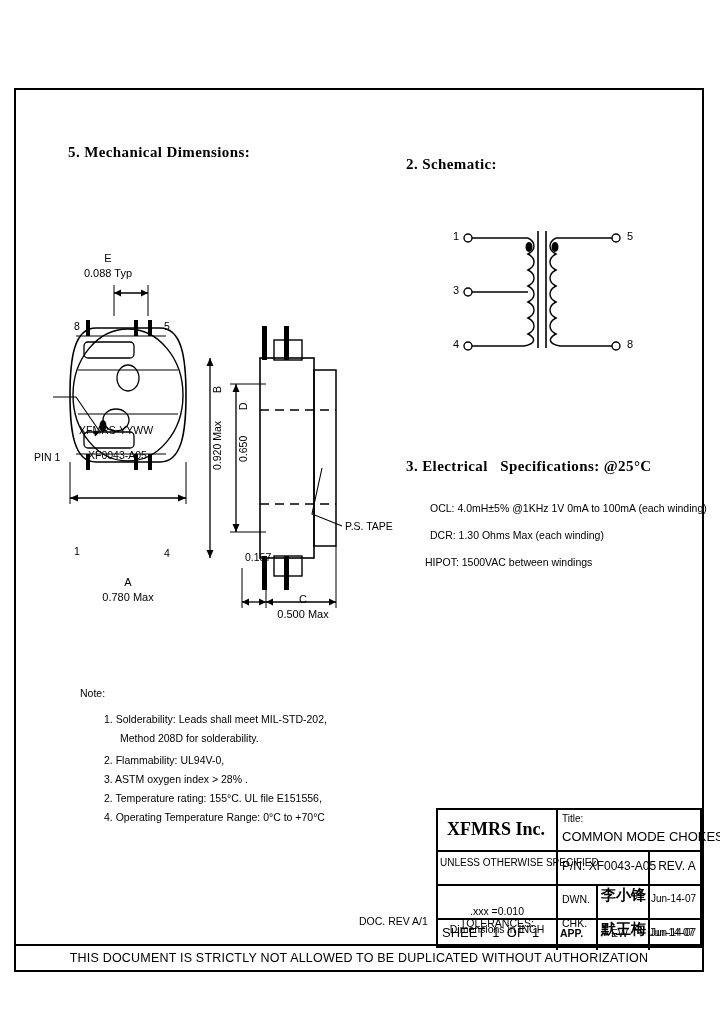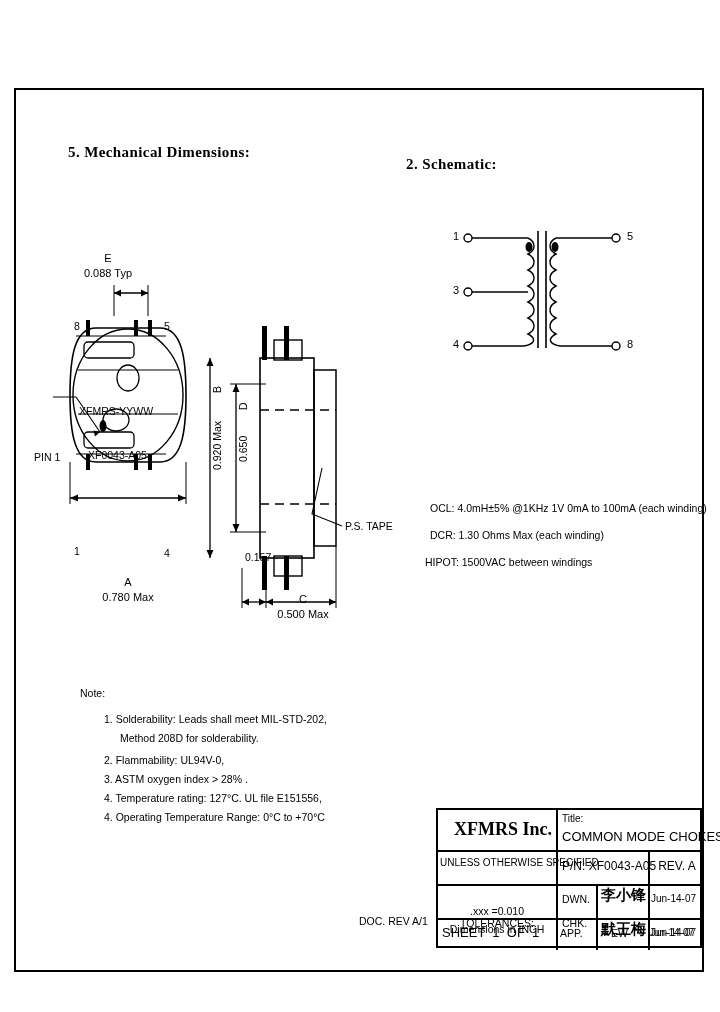--- a/index.html
+++ b/index.html
@@ -27,20 +27,21 @@
           border-top:2px solid #000;box-sizing:border-box;
           display:flex;align-items:center;justify-content:center;}
 </style>
 </head>
 <body>
 
 <div class="sheet">
 
   <div class="txt hdg" style="left:52px;top:55px;">5. Mechanical Dimensions:</div>
   <div class="txt hdg" style="left:390px;top:55px;margin-top:12px;">2. Schematic:</div>
+  <div class="txt hdg" style="left:390px;top:369px;">3. Electrical   Specifications: @25°C</div>
 
   <div class="txt lbl cn" style="left:72px;top:163px;width:40px;">E</div>
   <div class="txt lbl cn" style="left:57px;top:178px;width:70px;">0.088 Typ</div>
 
   <svg class="abs" style="left:40px;top:190px;" width="180" height="340">
 
     <line x1="58" y1="13" x2="92" y2="13" stroke="#000" stroke-width="1.4"></line>
     <path d="M58,13 l7,-3.5 l0,7 z" fill="#000"></path>
     <path d="M92,13 l-7,-3.5 l0,7 z" fill="#000"></path>
     <line x1="58" y1="5" x2="58" y2="36" stroke="#000" stroke-width="1"></line>
@@ -74,21 +75,21 @@
     <path d="M-3,117 L20,117 L44,152" fill="none" stroke="#000" stroke-width="1.1"></path>
     <path d="M44,152 l-6.5,-1.5 l1.5,6 z" fill="#000"></path>
 
     <line x1="14" y1="218" x2="130" y2="218" stroke="#000" stroke-width="1.4"></line>
     <path d="M14,218 l8,-3.5 l0,7 z" fill="#000"></path>
     <path d="M130,218 l-8,-3.5 l0,7 z" fill="#000"></path>
     <line x1="14" y1="182" x2="14" y2="224" stroke="#000" stroke-width="1"></line>
     <line x1="130" y1="182" x2="130" y2="224" stroke="#000" stroke-width="1"></line>
   </svg>
 
-  <div class="txt sm" style="left:63px;top:316px;">XFMRS-YYWW</div>
+  <div class="txt sm" style="left:63px;top:335px;">XFMRS-YYWW</div>
   <div class="txt sm" style="left:72px;top:360px;">XF0043-A05</div>
   <div class="txt sm" style="left:18px;top:362px;">PIN 1</div>
 
   <div class="txt sm" style="left:58px;top:231px;">8</div>
   <div class="txt sm" style="left:148px;top:231px;">5</div>
   <div class="txt sm" style="left:58px;top:456px;">1</div>
   <div class="txt sm" style="left:148px;top:458px;">4</div>
 
   <div class="txt lbl cn" style="left:54px;top:487px;width:116px;">A</div>
   <div class="txt lbl cn" style="left:54px;top:502px;width:116px;">0.780 Max</div>
@@ -182,37 +183,37 @@
 
   <div class="txt sm" style="left:414px;top:413px;">OCL: 4.0mH±5% @1KHz 1V 0mA to 100mA (each winding)</div>
   <div class="txt sm" style="left:414px;top:440px;">DCR: 1.30 Ohms Max (each winding)</div>
   <div class="txt sm" style="left:409px;top:467px;">HIPOT: 1500VAC between windings</div>
 
   <div class="txt sm" style="left:64px;top:598px;">Note:</div>
   <div class="txt sm" style="left:88px;top:624px;">1. Solderability: Leads shall meet MIL-STD-202,</div>
   <div class="txt sm" style="left:104px;top:643px;">Method 208D for solderability.</div>
   <div class="txt sm" style="left:88px;top:665px;text-align:center;">2. Flammability: UL94V-0,</div>
   <div class="txt sm" style="left:88px;top:684px;">3. ASTM oxygen index &gt; 28% .</div>
-  <div class="txt sm" style="left:88px;top:703px;">4. Temperature rating: 127°C. UL file E151556,</div>
+  <div class="txt sm" style="left:88px;top:703px;">2. Temperature rating: 155°C. UL file E151556,</div>
   <div class="txt sm" style="left:88px;top:722px;">4. Operating Temperature Range: 0°C to +70°C</div>
 
   <div class="txt sm" style="left:343px;top:826px;">DOC. REV A/1</div>
 
   <div class="tb" style="left:420px;top:718px;width:266px;height:140px;">
 
     <div class="ln hl" style="left:0;top:40px;width:266px;height:2px;"></div>
     <div class="ln hl" style="left:0;top:74px;width:266px;height:1.5px;"></div>
     <div class="ln hl" style="left:0;top:108px;width:266px;height:2px;"></div>
 
     <div class="ln vl" style="left:118px;top:0;width:1.5px;height:140px;"></div>
     <div class="ln vl" style="left:158px;top:74px;width:1.5px;height:34px;"></div>
     <div class="ln vl" style="left:158px;top:108px;width:1.5px;height:32px;"></div>
     <div class="ln vl" style="left:210px;top:40px;width:1.5px;height:100px;"></div>
 
-    <div class="txt serif" style="left:16px;top:10px;font-size:18px;font-weight:bold;font-family:Liberation Serif, serif;">XFMRS Inc.</div>
+    <div class="txt serif" style="left:9px;top:10px;font-size:18px;font-weight:bold;font-family:Liberation Serif, serif;">XFMRS Inc.</div>
     <div class="txt xs" style="left:124px;top:4px;">Title:</div>
     <div class="txt" style="left:124px;top:20px;font-size:13px;">COMMON MODE CHOKES</div>
 
     <div class="txt xs cn" style="left:2px;top:48px;width:114px;">UNLESS OTHERWISE SPECIFIED</div>
     <div class="txt sm cn" style="left:2px;top:80px;width:114px;margin-top:28px;">TOLERANCES:</div>
     <div class="txt sm cn" style="left:2px;top:96px;width:114px;">.xxx =0.010</div>
     <div class="txt sm cn" style="left:2px;top:114px;width:114px;">Dimensions in INCH</div>
 
     <div class="txt cn" style="left:124px;top:50px;width:84px;font-size:12px;">P/N: XF0043-A05</div>
     <div class="txt cn" style="left:214px;top:50px;width:50px;font-size:12px;">REV. A</div>
@@ -220,18 +221,21 @@
     <div class="txt sm" style="left:124px;top:84px;">DWN.</div>
     <div class="txt cjk" style="left:163px;top:78px;">李小锋</div>
     <div class="txt xs" style="left:213px;top:84px;">Jun-14-07</div>
 
     <div class="txt sm" style="left:124px;top:108px;">CHK.</div>
     <div class="txt cjk" style="left:163px;top:112px;">默王梅</div>
     <div class="txt xs" style="left:213px;top:118px;">Jun-14-07</div>
   </div>
 
   <div class="txt" style="left:426px;top:836px;font-size:13px;">SHEET  1  OF  1</div>
-  <div class="txt sm" style="left:544px;top:838px;">APP.</div>
+  <div class="txt sm" style="left:544px;top:838px;font-weight:bold;">APP.</div>
   <div class="txt sm" style="left:583px;top:838px;padding-left:12px;">EW</div>
   <div class="txt xs" style="left:633px;top:838px;">Jun-14-07</div>
 
+  <div class="footer">
+    <span style="font-size:12.5px;letter-spacing:.2px;">THIS DOCUMENT IS STRICTLY NOT ALLOWED TO BE DUPLICATED WITHOUT AUTHORIZATION</span>
+  </div>
 
 </div>
 
 </body></html>

